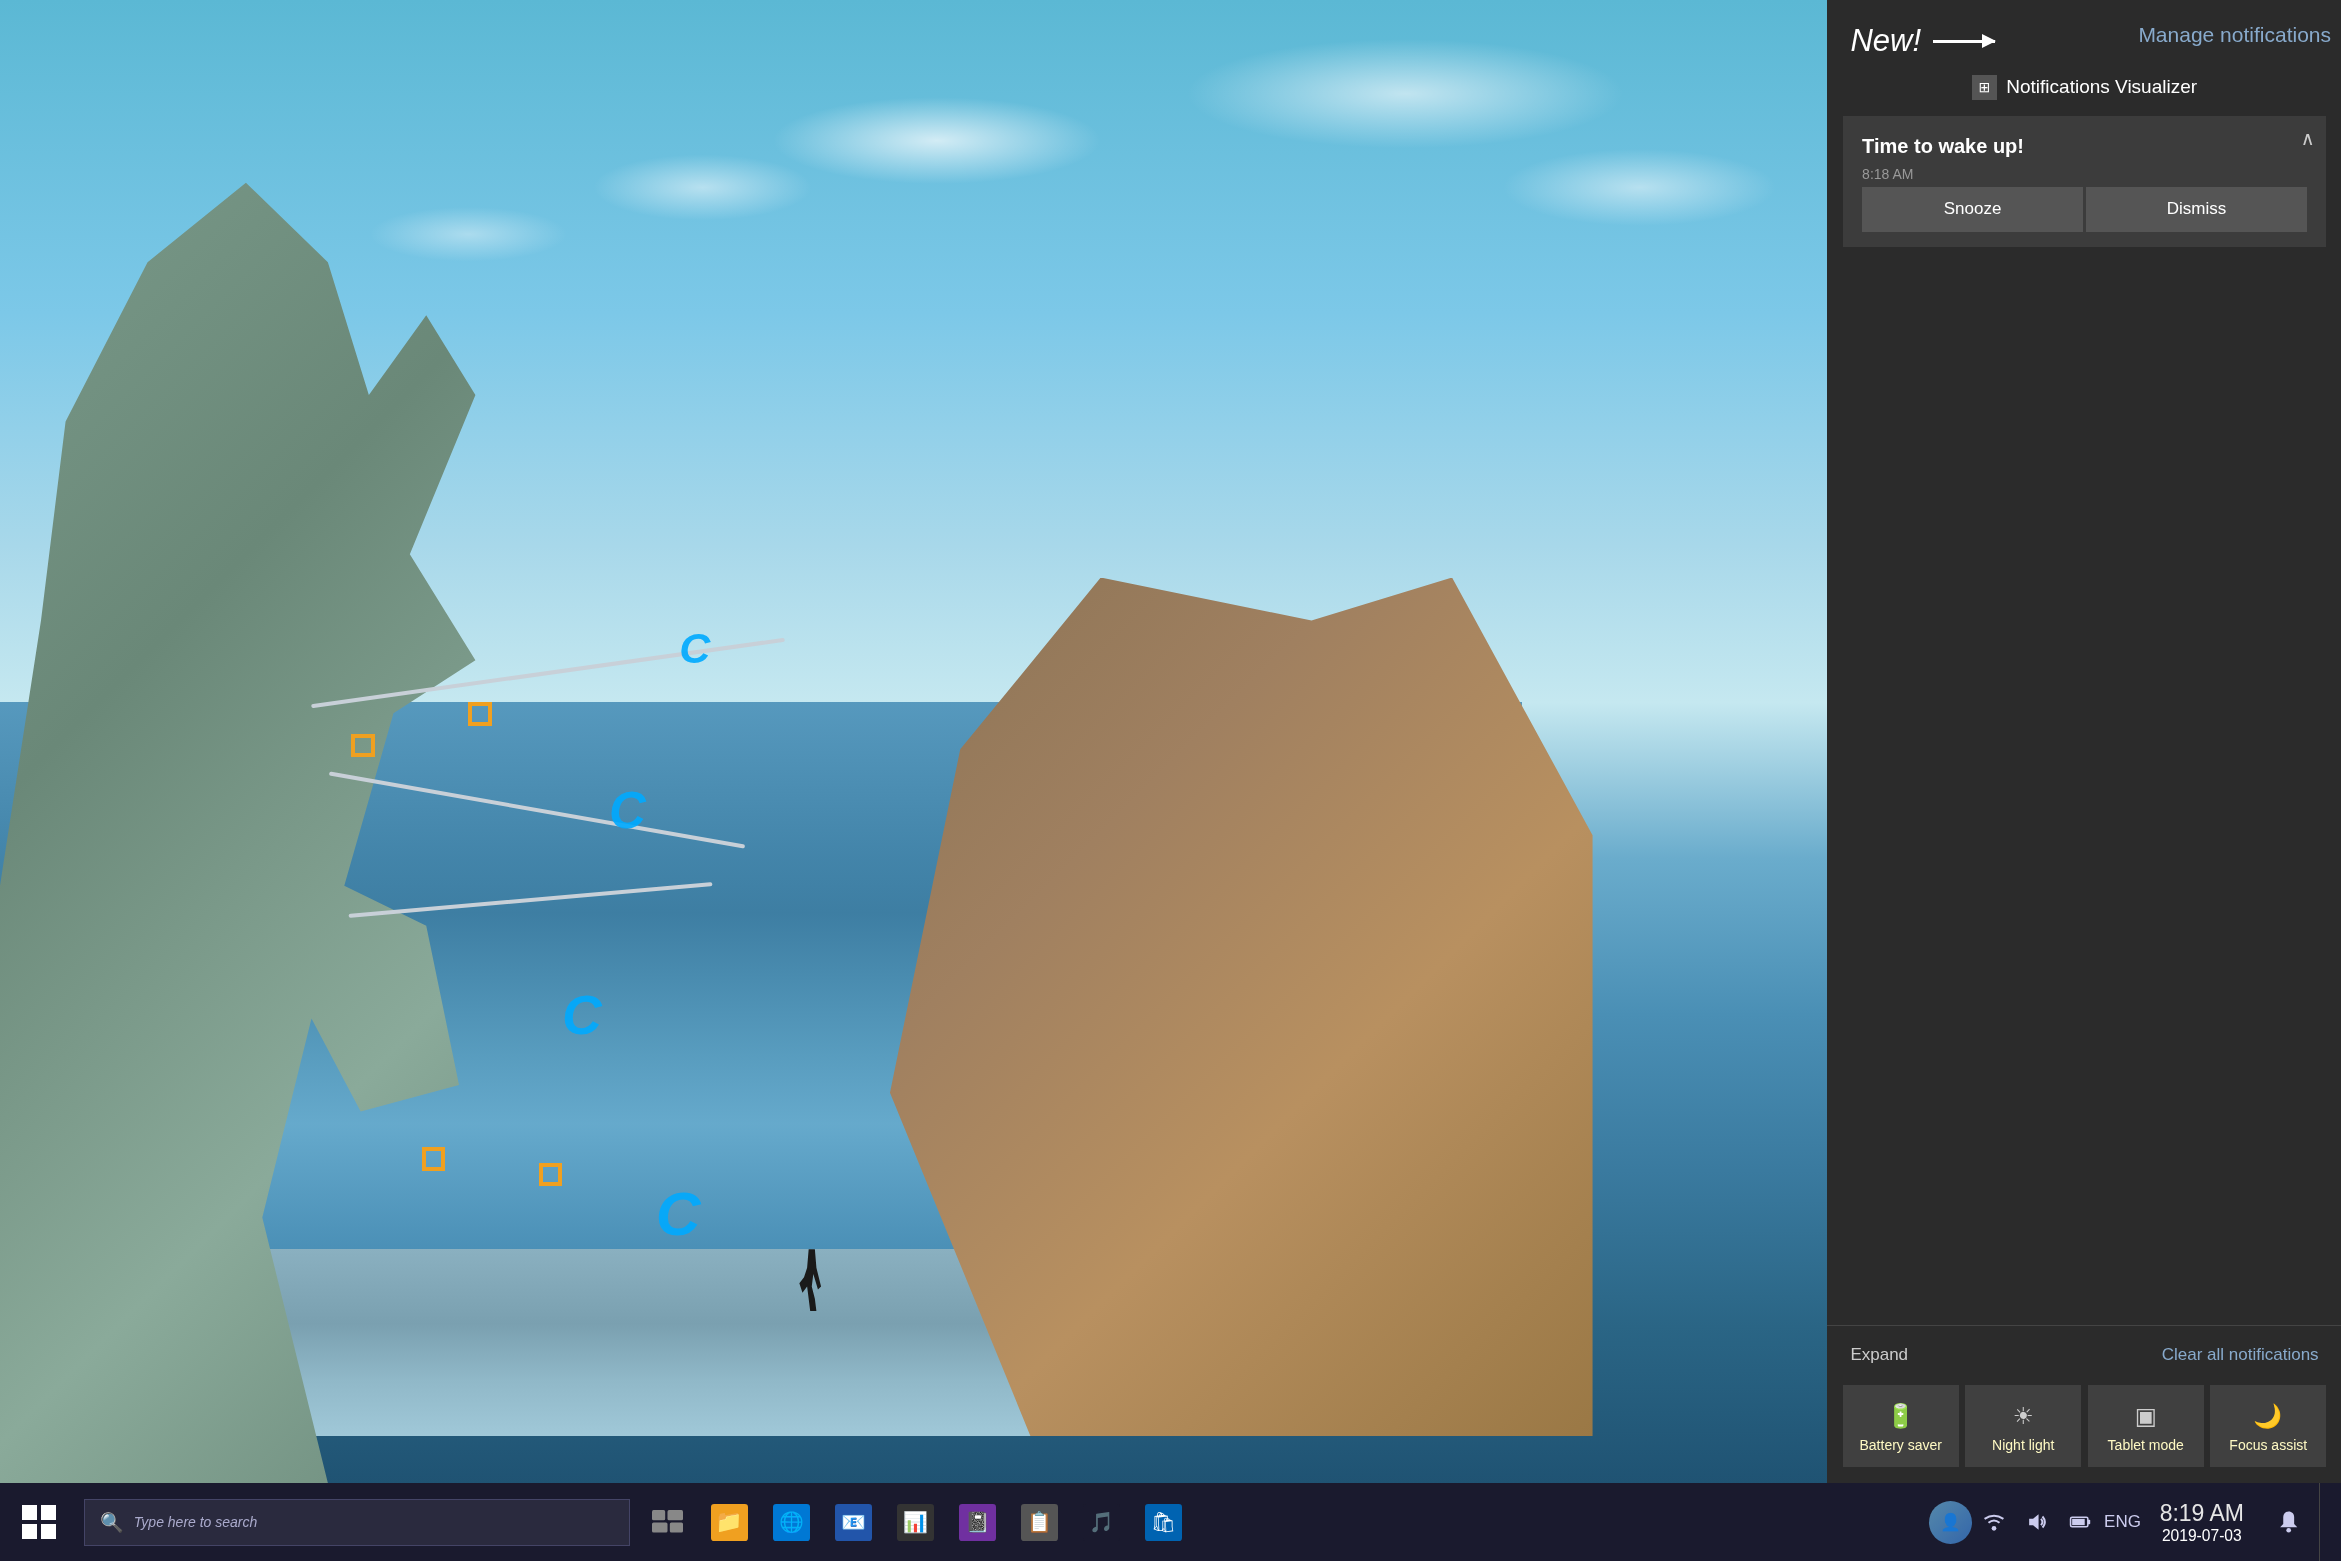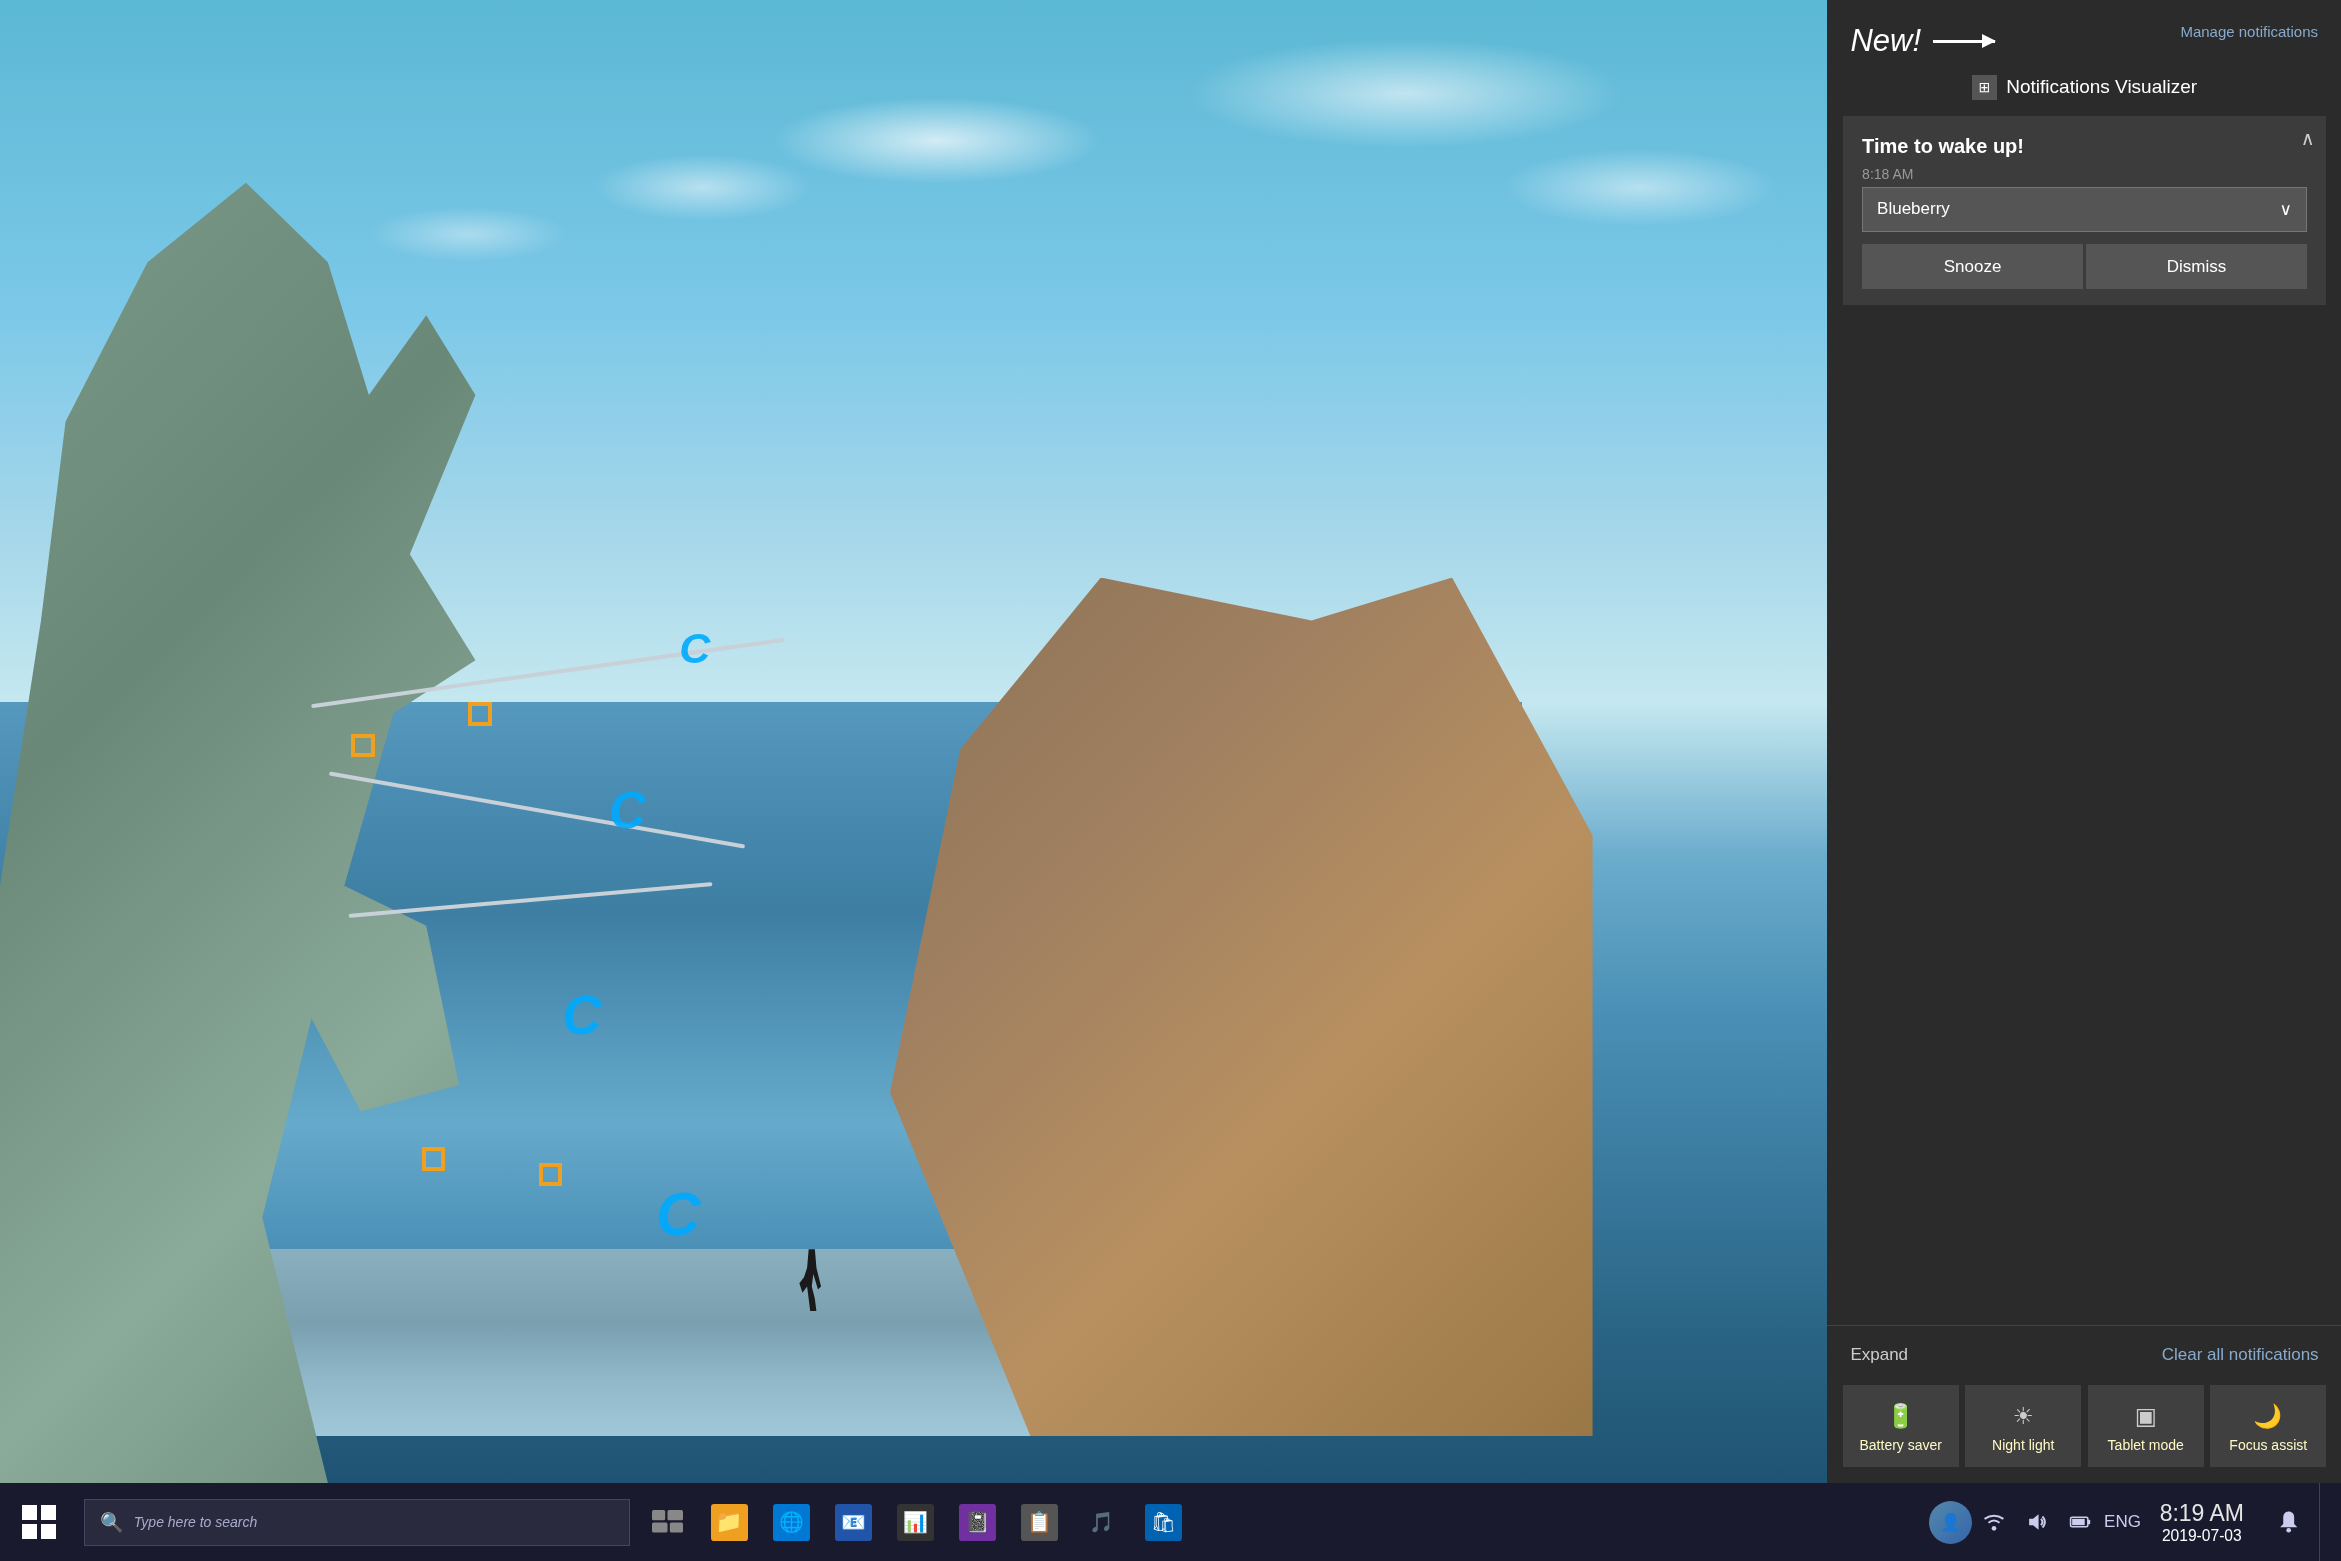--- a/index.html
+++ b/index.html
@@ -269,24 +269,24 @@
       font-style: italic;
       font-weight: 300;
       margin-bottom: 7.8px;
       display: flex;
       align-items: center;
       gap: 7.8px;
     }
 
     .manage-notifications-link {
       position: absolute;
-      right: 24px;
+      right: 11px;
       top: 23.4px;
       color: #88aacc;
-      font-size: 15px;
+      font-size: 21px;
       cursor: pointer;
       text-decoration: none;
     }
 
     .notif-visualizer-header {
       display: flex;
       align-items: center;
       gap: 9.4px;
       margin-top: 7.8px;
       color: white;
@@ -508,24 +508,20 @@
     <div class="notif-visualizer-header">
       <div class="notif-visualizer-icon">⊞</div>
       <span>Notifications Visualizer</span>
     </div>
   </div>
 
   <div id="notification-card">
     <button class="collapse-btn">∧</button>
     <div class="notif-card-title">Time to wake up!</div>
     <div class="notif-card-time">8:18 AM</div>
-    <div class="notif-dropdown">
-      <span>Blueberry</span>
-      <span>∨</span>
-    </div>
     <div class="notif-actions">
       <button class="notif-btn">Snooze</button>
       <button class="notif-btn">Dismiss</button>
     </div>
   </div>
 
   <div style="flex:1;"></div>
 
   <div id="panel-expand-area">
     <button class="expand-btn">Expand</button>

